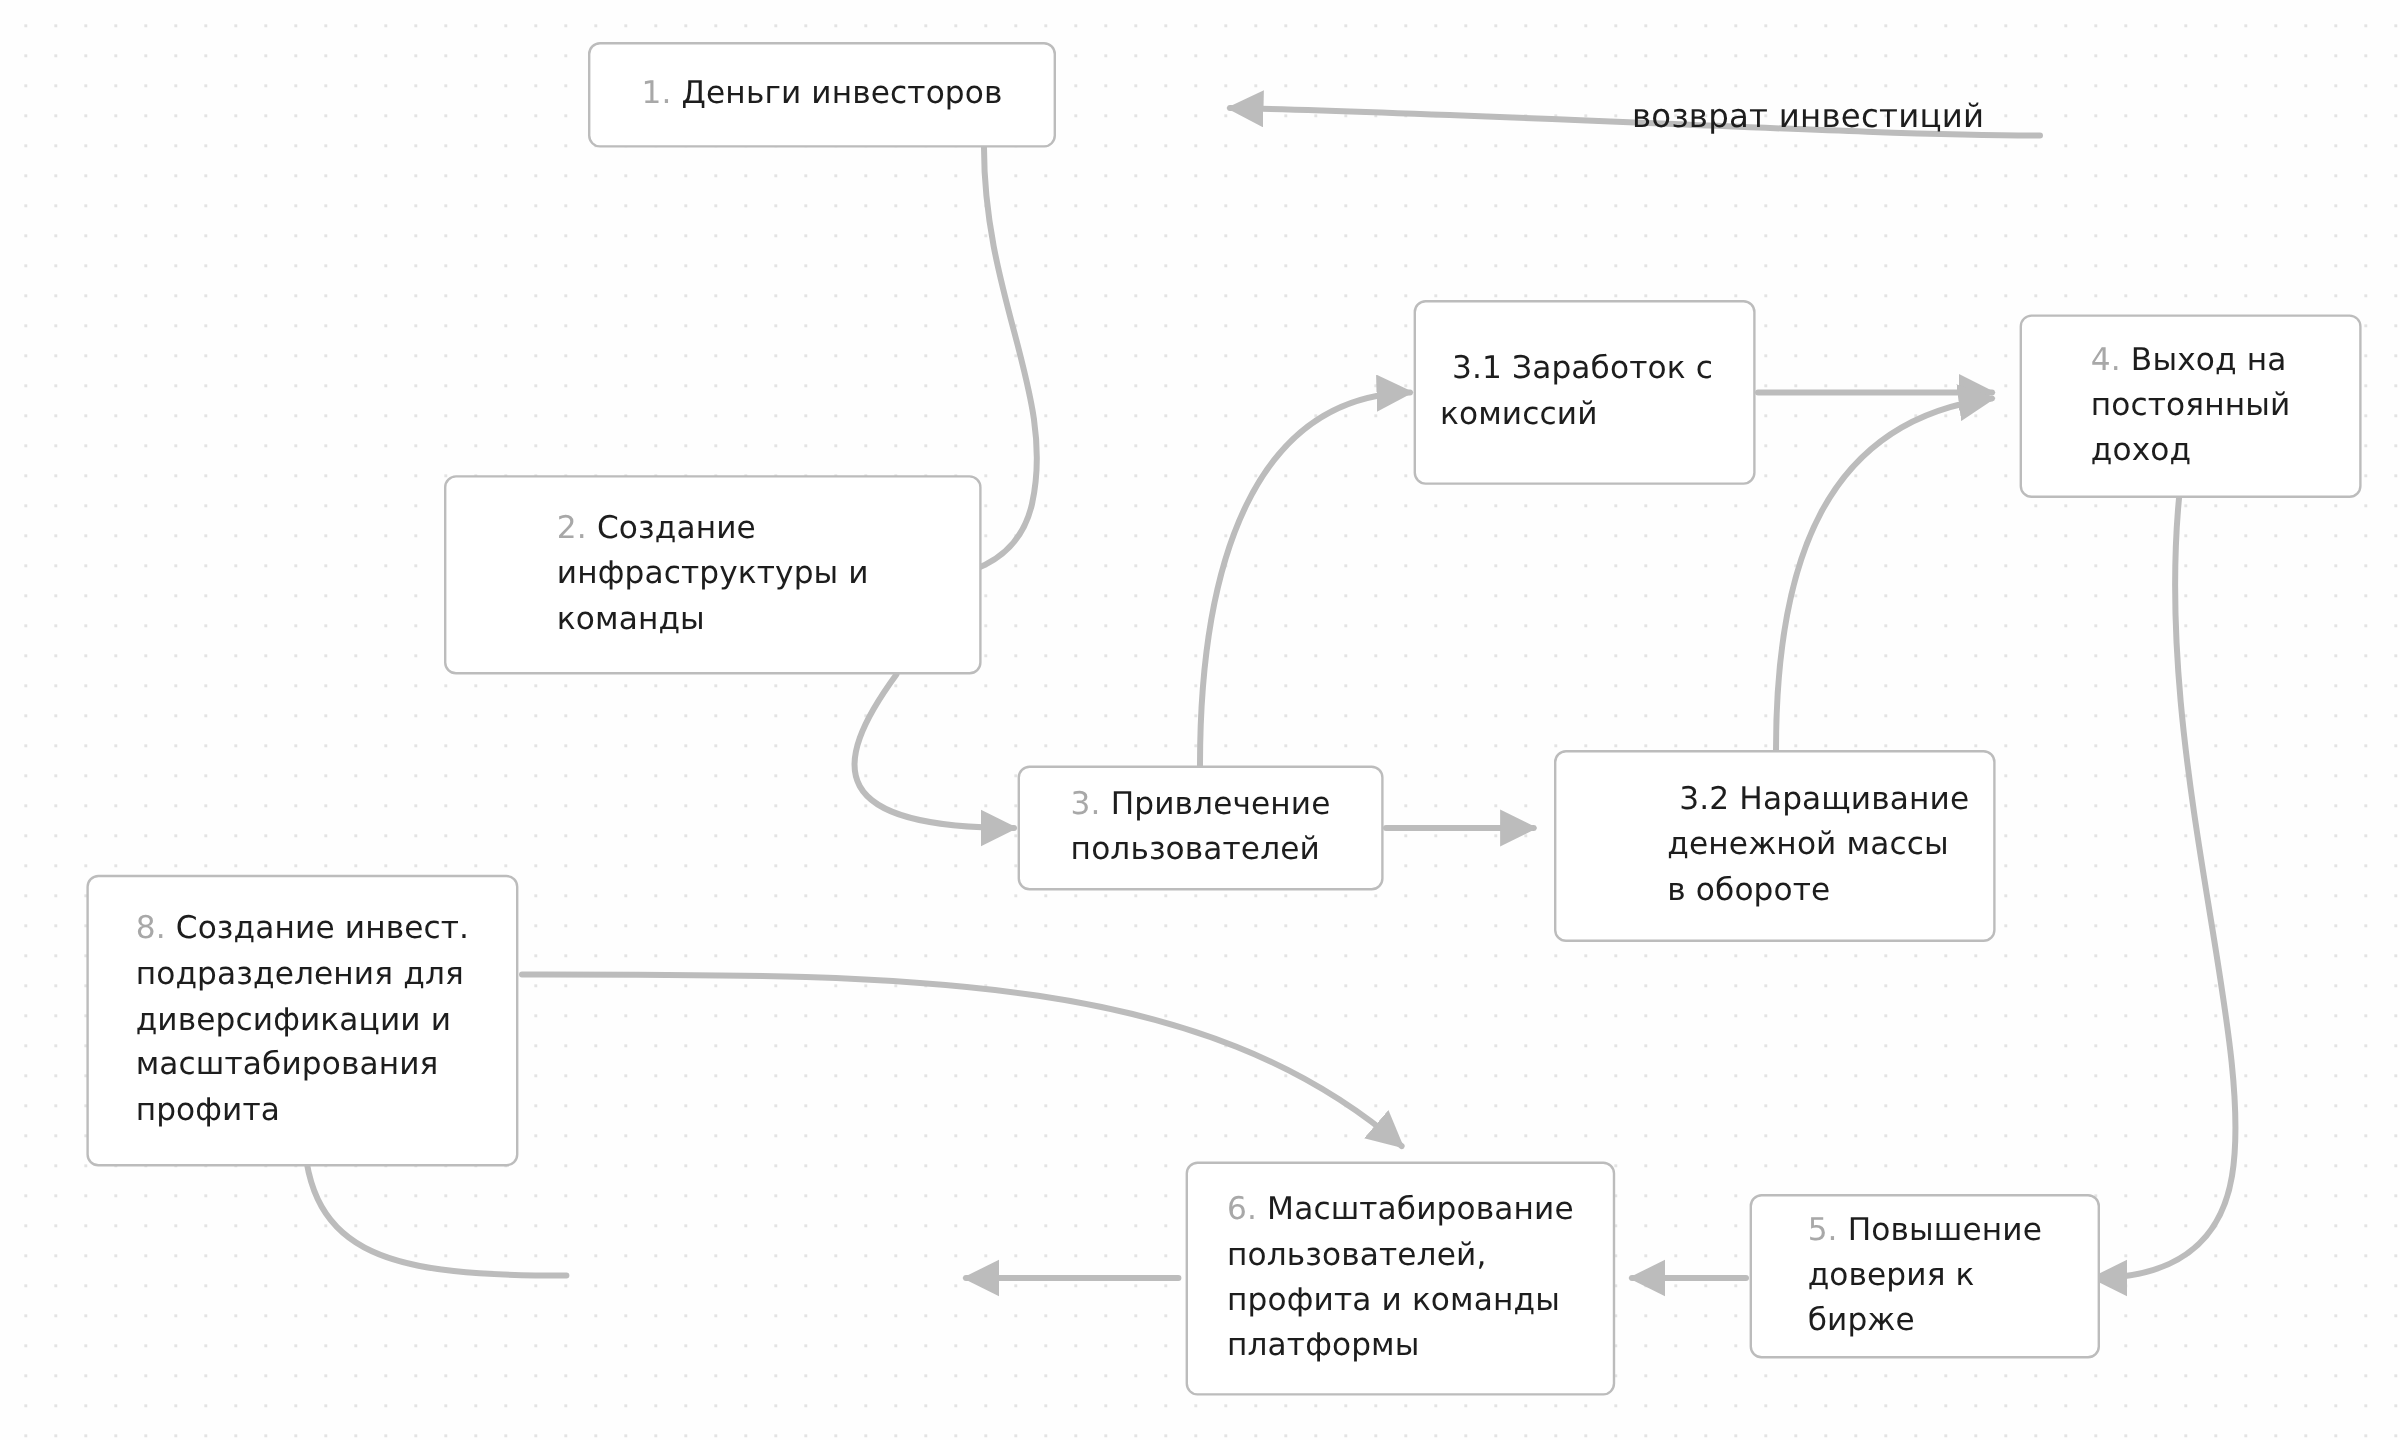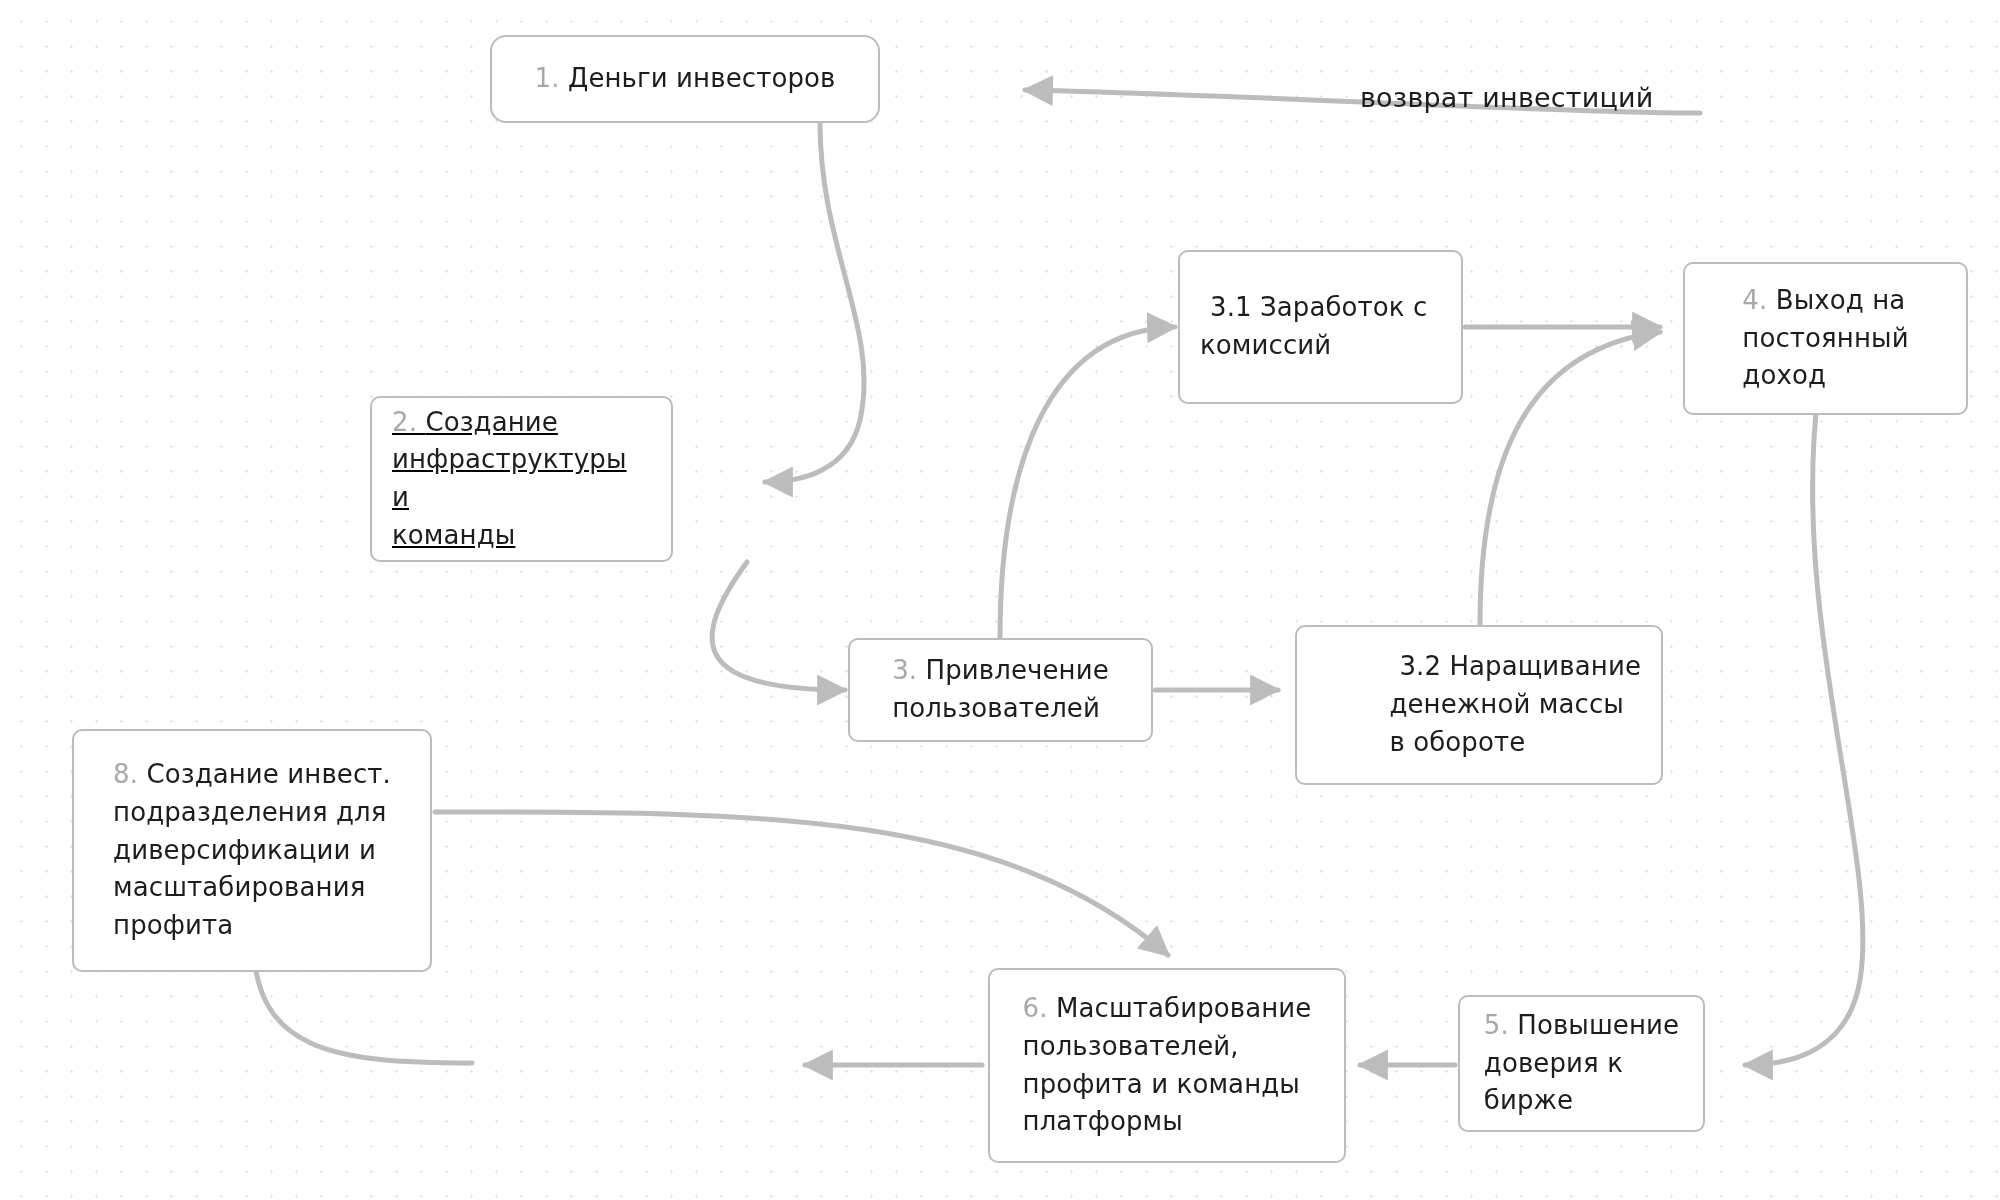--- a/index.html
+++ b/index.html
@@ -92,25 +92,25 @@
       <path d="M 1455 1065 L 1360 1065"></path>
 
       <path d="M 982 1065 L 805 1065"></path>
 
       <path d="M 472 1063 C 330 1063 255 1050 253 940"></path>
 
       <path d="M 435 812 C 760 812 1000 810 1168 955"></path>
     </g>
   </svg>
 
-  <div class="node" style="left:490px; top:35px; width:390px; height:88px;border-radius:16px;">
+  <div class="node" style="left:490px; top:35px; width:390px; height:88px;">
     <div class="node-text"><span class="node-num">1.</span> <span>Деньги инвесторов</span></div>
   </div>
 
-  <div class="node align-center" style="left:370px; top:396px; width:303px; height:166px;text-decoration:underline;">
+  <div class="node align-center" style="left:370px; top:396px; width:448px; height:166px;">
     <div class="node-text"><span class="node-num">2.</span> <span>Создание
 инфраструктуры и
 команды</span></div>
   </div>
 
   <div class="node align-center" style="left:848px; top:638px; width:305px; height:104px;">
     <div class="node-text"><span class="node-num">3.</span> <span>Привлечение
 пользователей</span></div>
   </div>
 
@@ -124,21 +124,21 @@
 денежной массы
 в обороте</span></div>
   </div>
 
   <div class="node align-center" style="left:1683px; top:262px; width:285px; height:153px;">
     <div class="node-text"><span class="node-num">4.</span> <span>Выход на
 постоянный
 доход</span></div>
   </div>
 
-  <div class="node align-center" style="left:1458px; top:995px; width:247px; height:137px;">
+  <div class="node align-center" style="left:1458px; top:995px; width:292px; height:137px;">
     <div class="node-text"><span class="node-num">5.</span> <span>Повышение
 доверия к
 бирже</span></div>
   </div>
 
   <div class="node align-center" style="left:988px; top:968px; width:358px; height:195px;">
     <div class="node-text"><span class="node-num">6.</span> <span>Масштабирование
 пользователей,
 профита и команды
 платформы</span></div>

